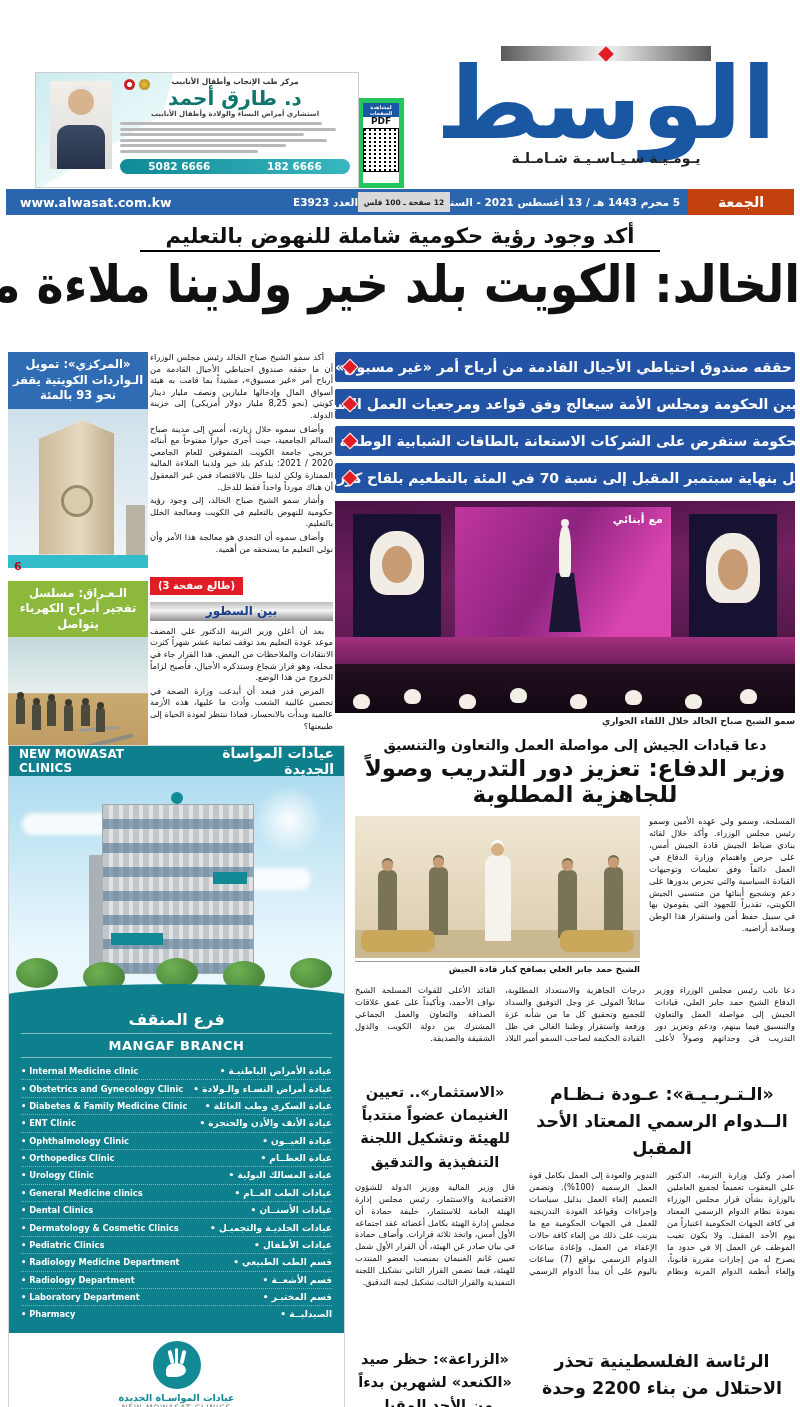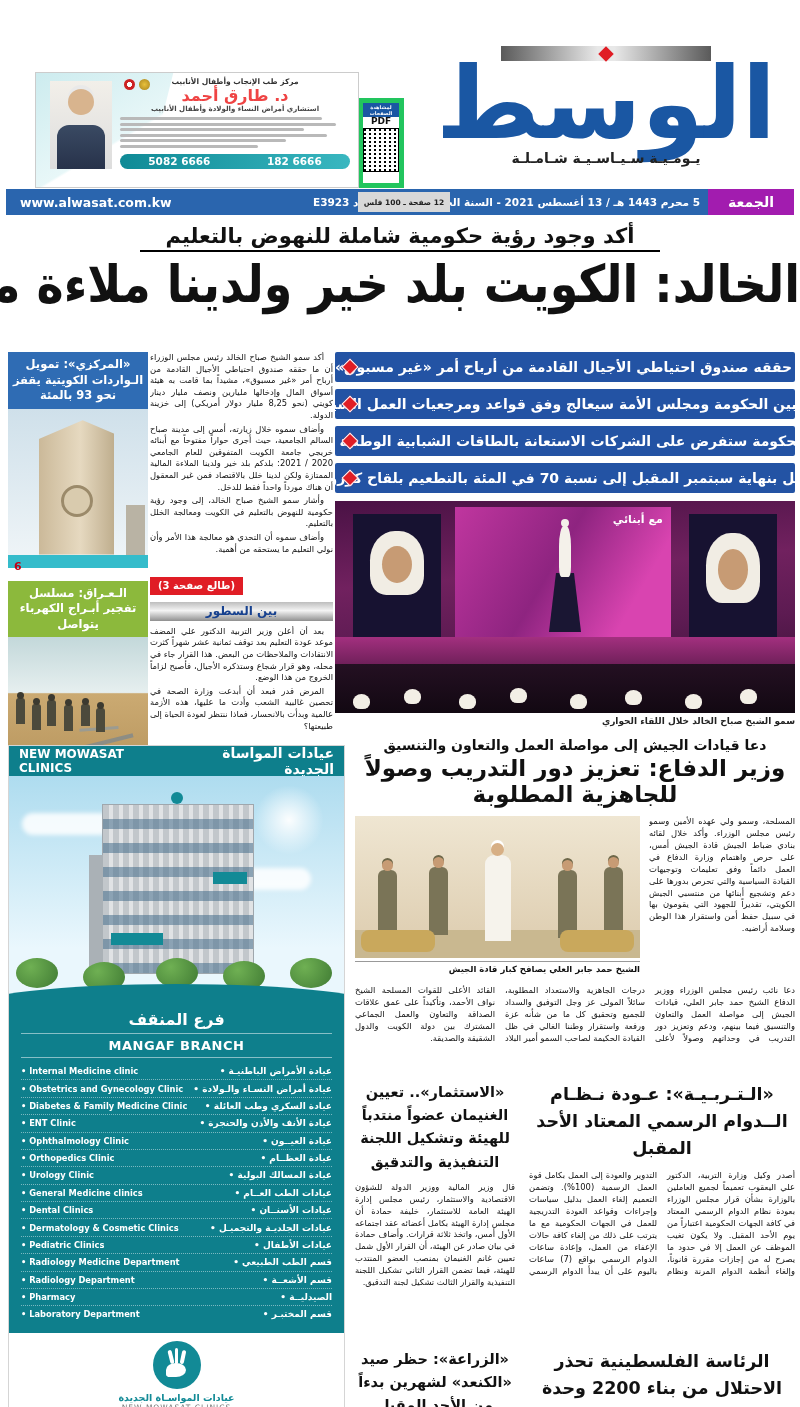--- a/index.html
+++ b/index.html
@@ -34,36 +34,36 @@
   .da-photo::before{content:"";position:absolute;left:50%;top:8px;width:26px;height:26px;margin-left:-13px;
           border-radius:50%;background:#d8b48e;box-shadow:0 -4px 0 0 #e9e9e9;}
   .da-photo::after{content:"";position:absolute;left:50%;bottom:0;width:48px;height:44px;margin-left:-24px;
           border-radius:12px 12px 0 0;background:linear-gradient(#3a4a63,#27324a);}
   .da-main{position:absolute;right:8px;top:4px;width:230px;text-align:center;}
   .da-seals{position:absolute;left:4px;top:2px;display:flex;gap:4px;}
   .seal{width:11px;height:11px;border-radius:50%;}
   .s1{background:radial-gradient(#e8c13c,#a8821d);}
   .s2{background:radial-gradient(#fff 30%,#c22 32%);}
   .da-center{font-size:7.5px;font-weight:bold;color:#333;}
-  .da-name{font-size:16px;font-weight:bold;color:#ef4444;line-height:1.2;}
+  .da-name{font-size:20px;font-weight:bold;color:#0f766e;line-height:1.2;}
   .da-title{font-size:7px;font-weight:bold;color:#444;}
   .da-lines{margin-top:4px;display:flex;flex-direction:column;gap:2.5px;align-items:flex-end;}
   .da-lines i{height:3px;background:#b9b9b9;border-radius:2px;}
   .da-lines i:nth-child(1){width:88%;}.da-lines i:nth-child(2){width:94%;}
   .da-lines i:nth-child(3){width:80%;}.da-lines i:nth-child(4){width:90%;}
   .da-lines i:nth-child(5){width:72%;}.da-lines i:nth-child(6){width:60%;}
   .da-bar{margin-top:6px;background:linear-gradient(90deg,#0f8a96,#39b7c0);border-radius:8px;
           color:#fff;font-size:10.5px;font-weight:bold;display:flex;justify-content:space-around;
           align-items:center;height:15px;direction:ltr;}
 
   
   .date-bar{position:absolute;top:189px;left:6px;right:6px;height:26px;background:#2a65ae;
             display:flex;align-items:center;}
-  .day-box{background:#a21caf;color:#fff;font-weight:bold;font-size:14px;height:100%;
-           display:flex;align-items:center;padding:0 20px;}
+  .day-box{background:#c2410c;color:#fff;font-weight:bold;font-size:14px;height:100%;
+           display:flex;align-items:center;padding:0 30px;}
   .date-text{color:#fff;font-size:10.5px;font-weight:bold;margin-right:8px;white-space:nowrap;}
   .pages-box{position:absolute;left:352px;top:3px;width:92px;height:20px;background:#d8d8d8;
              color:#222;font-size:7.5px;font-weight:bold;display:flex;align-items:center;justify-content:center;}
   .site-text{position:absolute;left:14px;color:#fff;font-weight:bold;font-size:12.5px;direction:ltr;}
 
   
   .kicker{position:absolute;top:224px;left:0;width:100%;text-align:center;}
   .kicker span{display:inline-block;font-size:21px;font-weight:bold;border-bottom:2px solid #000;padding:0 26px 2px;}
   .headline{position:absolute;top:254px;left:0;width:100%;text-align:center;font-size:46px;font-weight:bold;
             transform:scaleY(1.12);transform-origin:center top;white-space:nowrap;}
@@ -488,26 +488,26 @@
           </div>
         <div class="clinic-row">
             <span class="en">• Radiology Medicine Department</span>
             <span class="ar">• قسم الطب الطبيعي</span>
           </div>
         <div class="clinic-row">
             <span class="en">• Radiology Department</span>
             <span class="ar">• قسم الأشعــة</span>
           </div>
         <div class="clinic-row">
+            <span class="en">• Laboratory Department</span>
+            <span class="ar">• قسم المختبـر</span>
+          </div>
+        <div class="clinic-row">
             <span class="en">• Pharmacy</span>
             <span class="ar">• الصيدليــة</span>
-          </div>
-        <div class="clinic-row">
-            <span class="en">• Laboratory Department</span>
-            <span class="ar">• قسم المختبـر</span>
           </div>
       </div>
     </div>
     <div class="mw-foot">
       <div class="hand-logo">
           <i class="f1"></i>
           <i class="f2"></i>
           <i class="f3"></i>
           <i class="palm"></i>
         </div>

